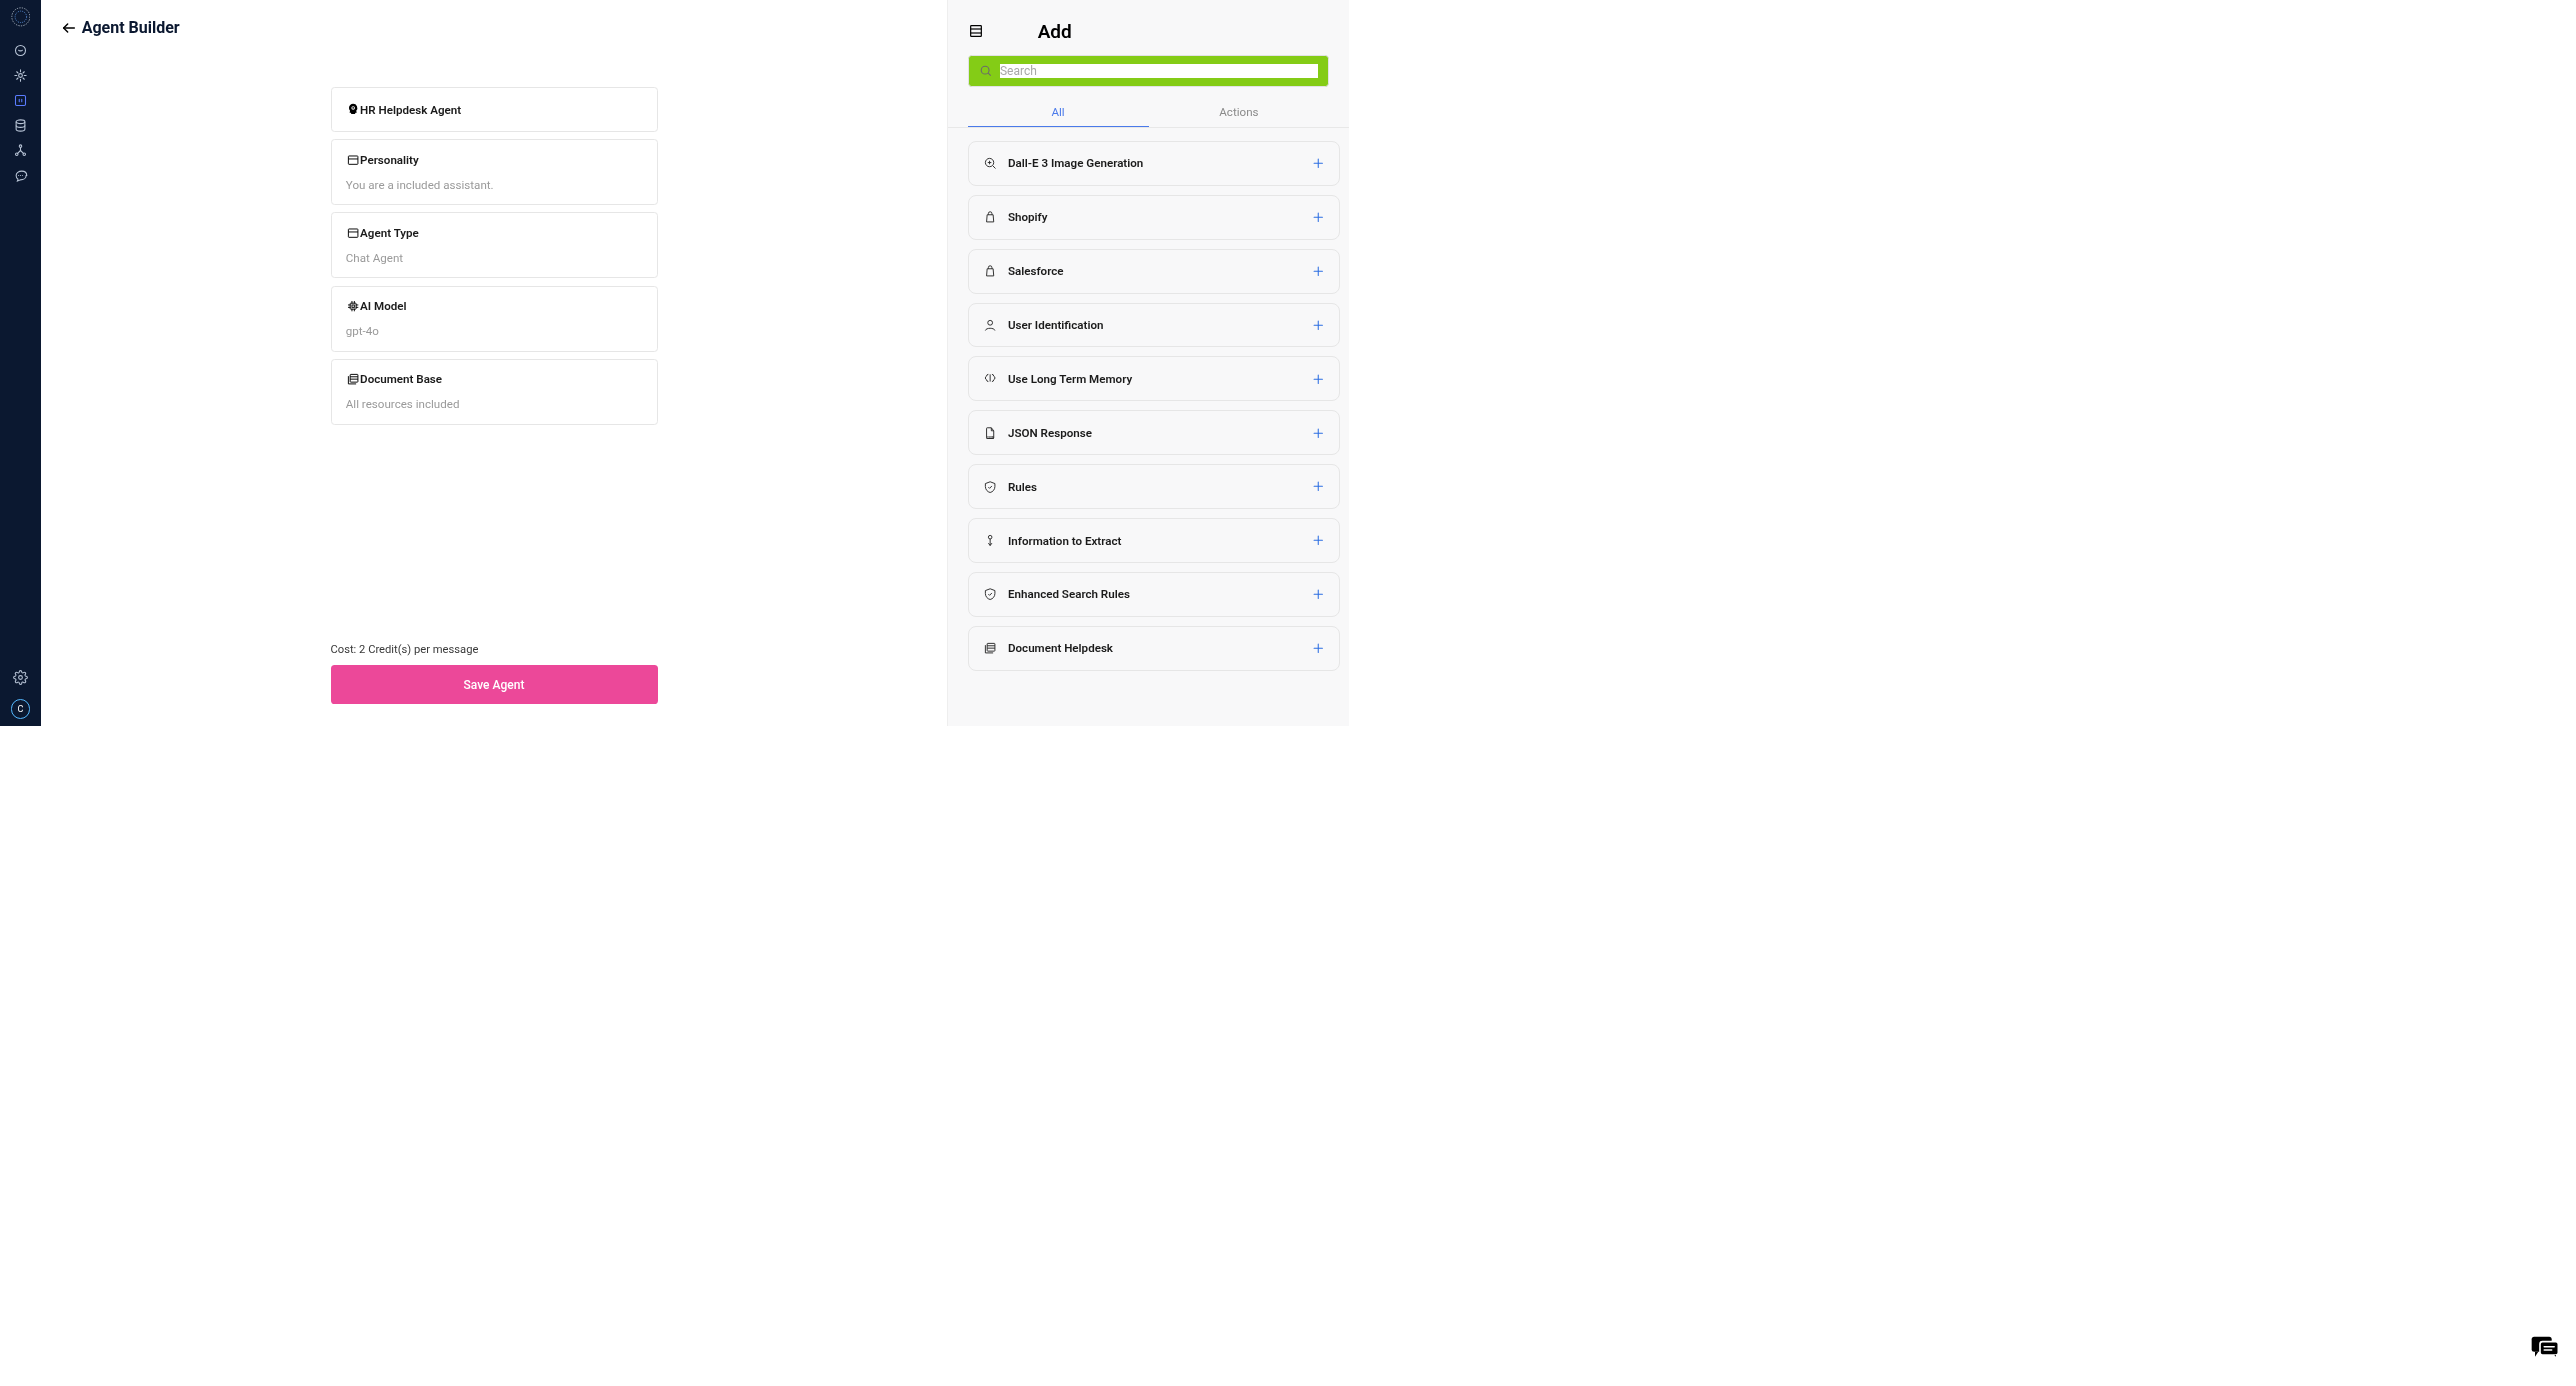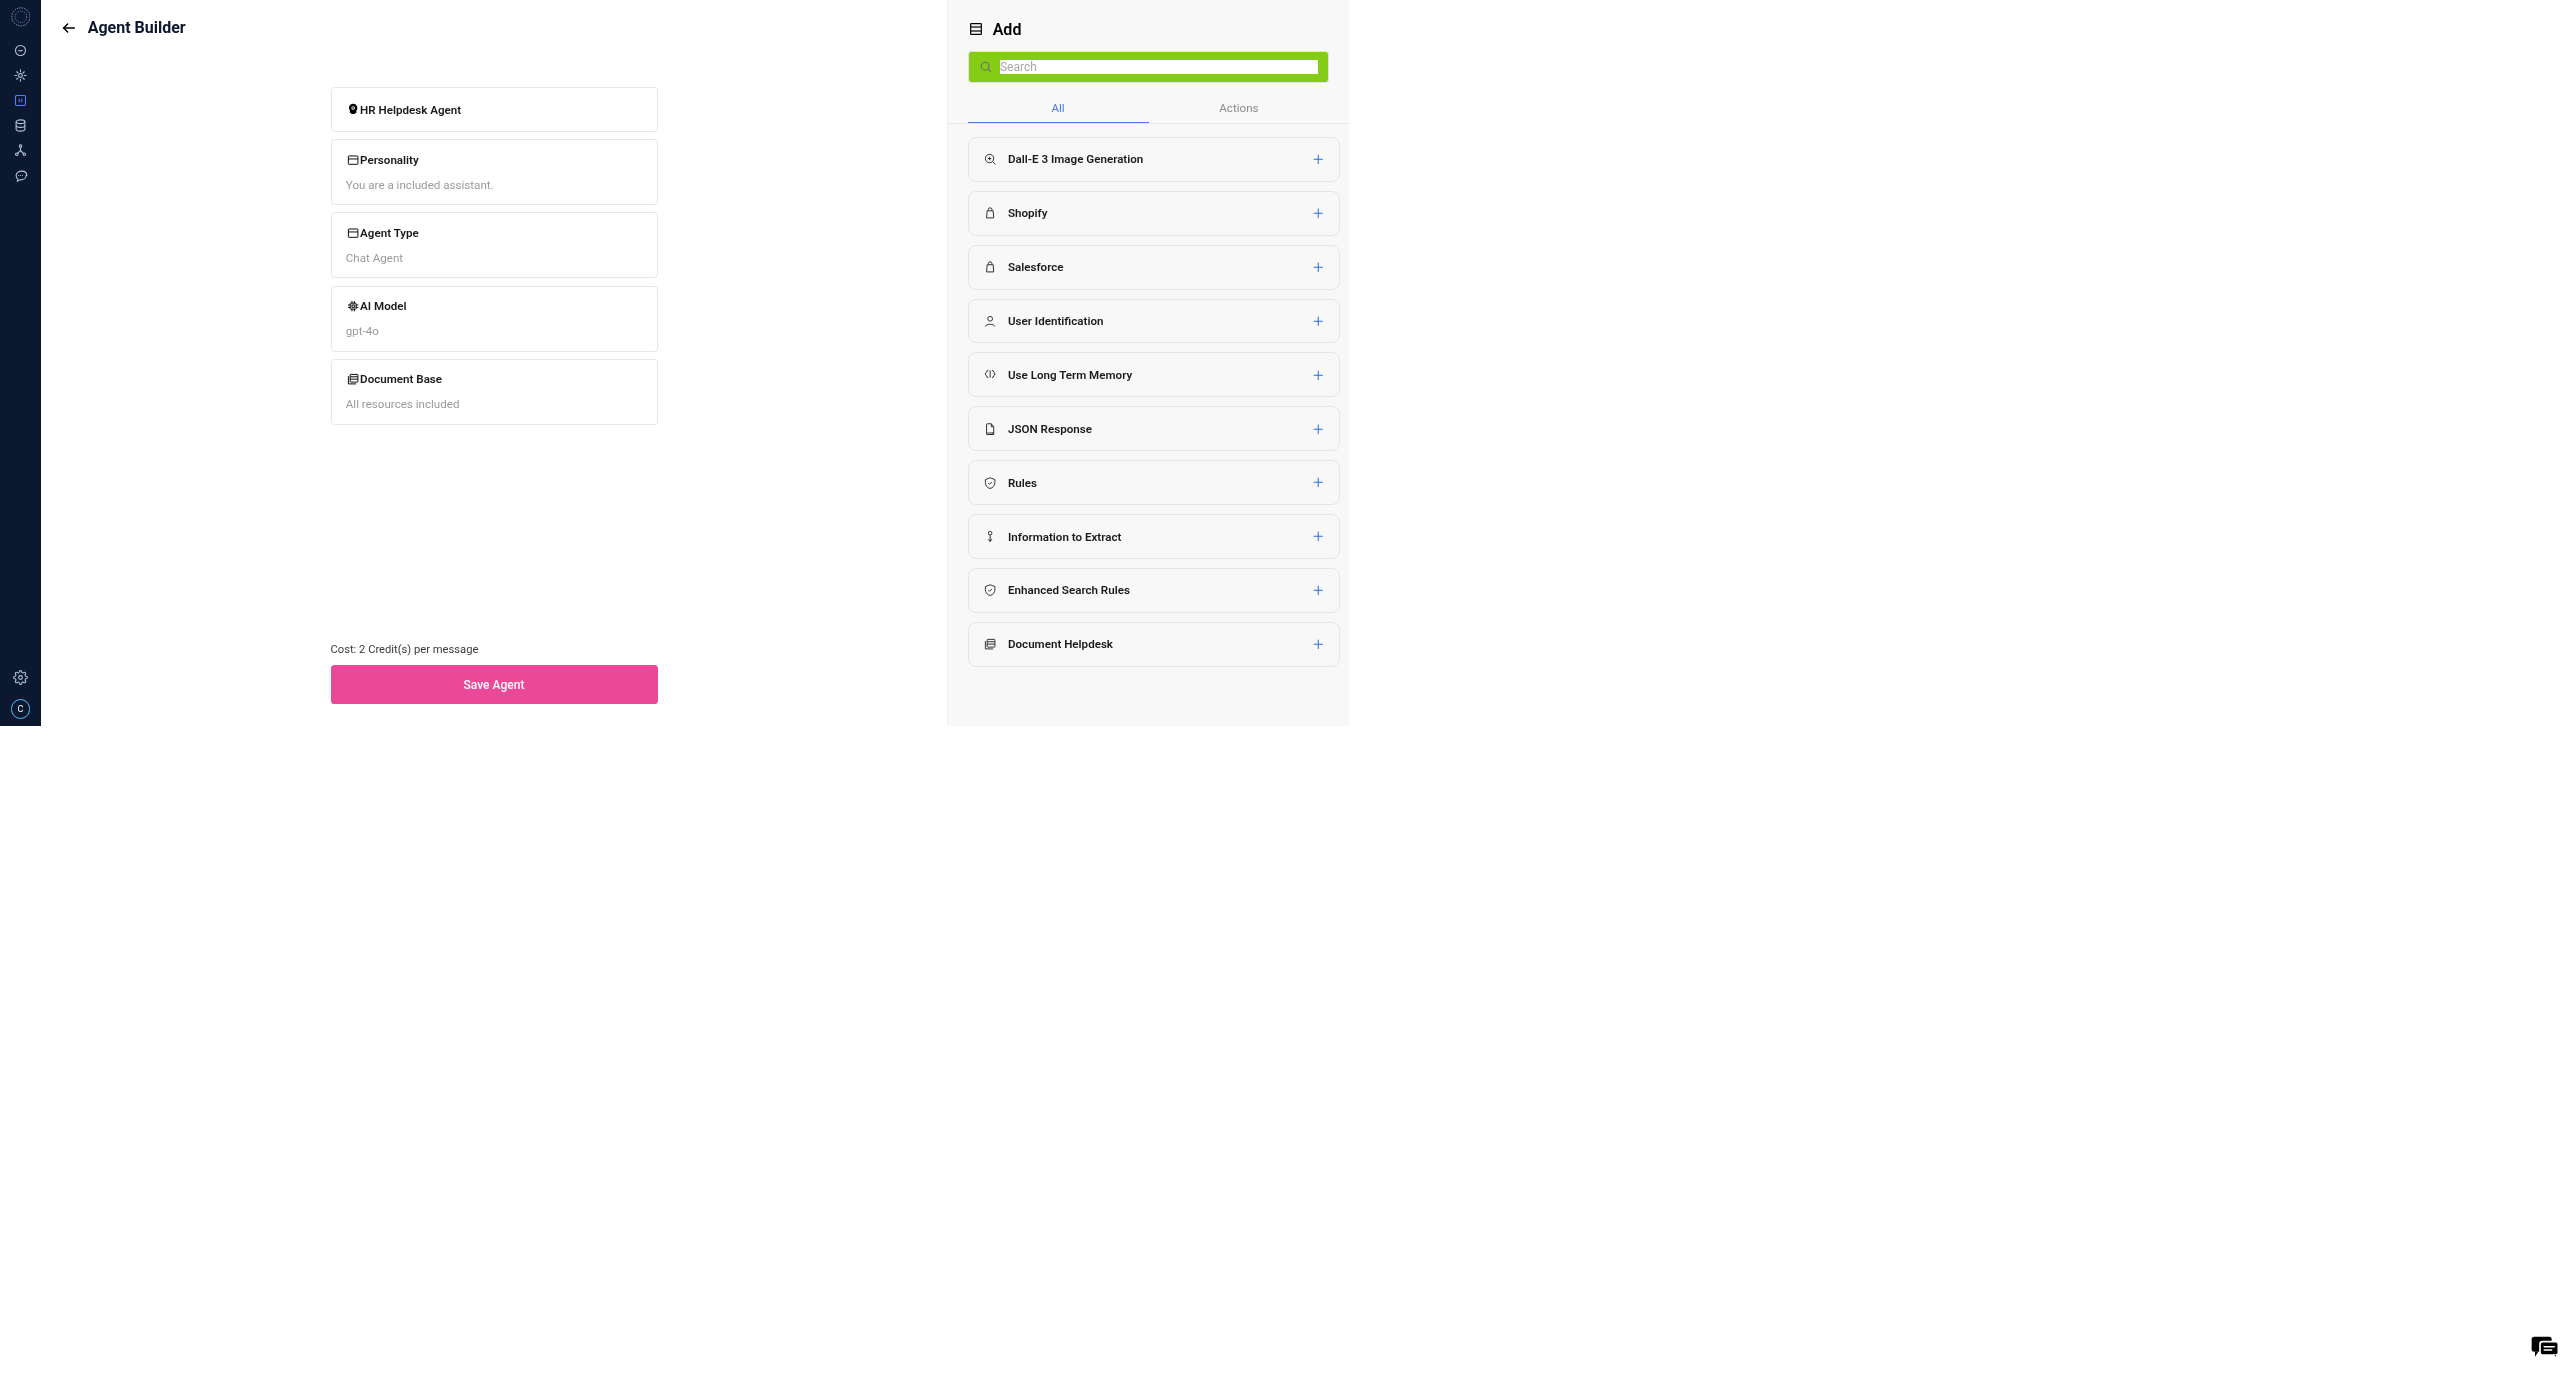--- a/index.html
+++ b/index.html
@@ -8,41 +8,41 @@
     .sidebar { width: 41px; background: #0b1830; height: 100%; display: flex; flex-direction: column; align-items: center; padding-top: 7.2px; }
     .logo { width: 19.7px; height: 19.7px; margin-bottom: 10.7px; }
     .nav-icons { display: flex; flex-direction: column; gap: 0; width: 100%; }
     .nav-icon { width: 100%; height: 25px; display: flex; align-items: center; justify-content: center; cursor: pointer; }
     .nav-icon svg { width: 15px; height: 15px; }
     .nav-icon.active svg { stroke: #5b7cff; }
     .sidebar-bottom { margin-top: auto; margin-bottom: 7.2px; display: flex; flex-direction: column; align-items: center; gap: 9px; }
     .avatar { width: 19.7px; height: 19.7px; border-radius: 50%; font-size: 9px; display: flex; align-items: center; justify-content: center; color: #fff; background: #0b1830; border: 1.8px solid #55b9ff; }
     
     .main { flex: 1; display: flex; flex-direction: column; }
-    .header { display: flex; align-items: center; gap: 11px; padding: 18px 21.5px 7.2px 19.7px; }
+    .header { display: flex; align-items: center; gap: 5px; padding: 18px 21.5px 7.2px 19.7px; }
     .back-arrow { width: 16px; height: 16px; cursor: pointer; }
     .title { font-size: 16px; font-weight: 700; color: #0b1830; }
     
     .content-scroll { flex: 1; overflow-y: auto; display: flex; flex-direction: column; align-items: center; padding-top: 43px; }
     .cards { width: 327px; display: flex; flex-direction: column; gap: 7.2px; }
     .card { border: 0.9px solid #e6e6e6; border-radius: 3.6px; padding: 12.5px 14.3px; background: #fff; cursor: pointer; }
     .card-head { display: flex; align-items: center; }
     .card-head svg { width: 14.3px; height: 14.3px; flex-shrink: 0; }
     .card-title { font-size: 11.6px; font-weight: 600; color: #1b1b1b; }
     .card-sub { font-size: 11.6px; color: #9a9a9a; margin-top: 10.7px; }
     .card.single { padding: 14.3px; }
     
     .footer { width: 327px; margin: 2px auto; padding-bottom: 19.7px; }
     .cost-line { font-size: 11.2px; color: #393939; margin-bottom: 9px; }
     .save-btn { width: 100%; height: 39px; border-radius: 3.6px; border: none; background: #ec4899; color: #fff; font-size: 12px; font-weight: 500; cursor: pointer; }
     
     .rightpanel { width: 402px; height: 100%; background: #f8f8f9; border-left: 0.9px solid #eee; display: flex; flex-direction: column; overflow: hidden; }
     .rp-head { display: flex; align-items: center; gap: 9px; padding: 19.7px 19.7px 12.5px; }
     .rp-head svg { width: 16px; height: 16px; }
-    .rp-title { font-size: 16px; font-weight: 600; }
+    .rp-title { font-size: 19px; font-weight: 600; margin-left: 45px; }
     .search-wrap { padding: 0 19.7px 9px; }
     .search-box { display: flex; align-items: center; gap: 7.2px; border: 0.9px solid #e2e2e5; background: #84cc16; border-radius: 3.6px; padding: 7.2px 10.7px; height: 32px; }
     .search-box input { border: none; outline: none; flex: 1; font-size: 12px; color: #333; }
     .search-box input::placeholder { color: #a8a8a8; }
     
     .tabs { display: flex; border-bottom: 0.9px solid #e8e8e8; padding: 0 19.7px; }
     .tab { flex: 1; text-align: center; padding: 9px 0 7.2px; font-size: 11.6px; color: #8a8a8a; cursor: pointer; border-bottom: 1.8px solid transparent; }
     .tab.active { color: #4a7aea; border-bottom: 1.8px solid #4a7aea; }
     
     .items-scroll { flex: 1; overflow-y: auto; padding: 12.5px 9px 12.5px 19.7px; }

